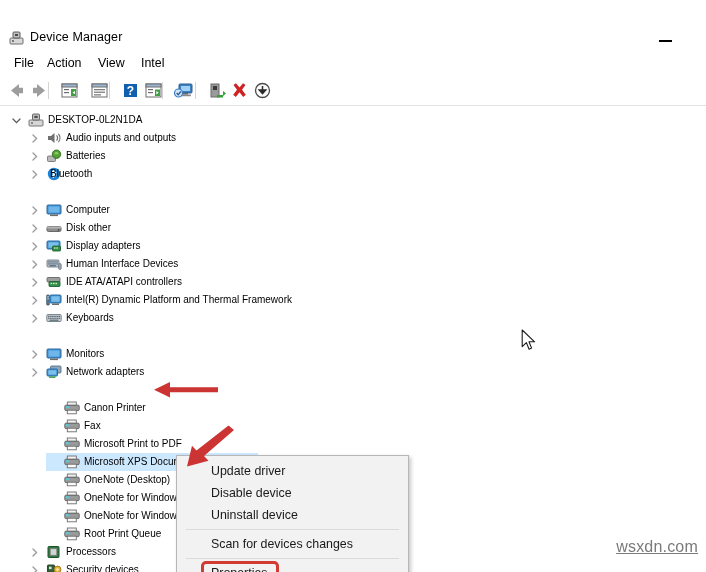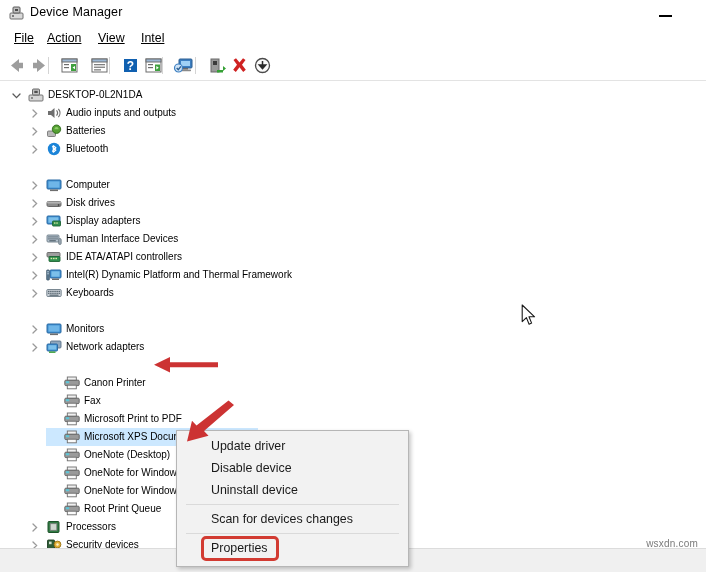--- a/index.html
+++ b/index.html
@@ -4,21 +4,21 @@
 <style>
   html,body{margin:0;padding:0;}
   body{
     width:706px;height:572px;
     background:#ffffff;
     font-family:"Liberation Sans","DejaVu Sans",sans-serif;
     font-size:12px;color:#000;
     overflow:hidden;position:relative;
     -webkit-font-smoothing:antialiased;
   }
-  #app{position:absolute;inset:0;background:#fff;}
+  #app{position:absolute;inset:0;background:#fff;margin-top:25px;}
 
   
   .titlebar{
     position:absolute;left:0;top:0;width:706px;height:26px;
     background:#ffffff;
   }
   .title-icon{
     position:absolute;left:9px;top:6px;width:15px;height:14px;
   }
   .title-text{
@@ -33,21 +33,21 @@
     position:absolute;left:6px;top:15px;width:13px;height:1.6px;background:#000;display:block;
   }
 
   
   .menubar{
     position:absolute;left:0;top:26px;width:706px;height:25px;
     background:#ffffff;
   }
   .menubar .mi{
     position:absolute;top:4px;height:17px;line-height:17px;
-    font-size:12.4px;padding:0 6px;color:#000;cursor:default;text-decoration:underline;
+    font-size:12.4px;padding:0 6px;color:#000;cursor:default;
   }
 
   
   .toolbar{
     position:absolute;left:0;top:51px;width:706px;height:29px;
     background:#ffffff;border-bottom:1px solid #e3e3e3;
   }
   .tb{position:absolute;top:4px;width:23px;height:21px;cursor:default;}
   .tbsep{position:absolute;top:6px;width:1px;height:17px;background:#d4d4d4;}
 
@@ -102,22 +102,22 @@
     border:3px solid #d23b32;border-radius:5px;
     box-sizing:border-box;pointer-events:none;
   }
 
   
   .arrow{position:absolute;pointer-events:none;}
 
   .cursor{position:absolute;left:521px;top:304px;width:18px;height:24px;pointer-events:none;}
 
   .watermark{
-    position:absolute;right:8px;bottom:23px;
-    font-size:10px;color:#7a7a7a;letter-spacing:.2px;
+    position:absolute;right:8px;bottom:16px;
+    font-size:16px;color:#7a7a7a;letter-spacing:.2px;text-decoration:underline;
   }
 </style>
 </head>
 <body>
 
 <div id="app">
 
   <div class="titlebar">
     <span class="title-icon">
       <svg width="15" height="14" viewBox="0 0 15 14">
@@ -286,21 +286,21 @@
         <svg width="11" height="11" viewBox="0 0 11 11">
             <path d="M4 2 L7.6 5.5 L4 9" stroke="#9a9a9a" stroke-width="1.3" fill="none" stroke-linecap="round"></path>
           </svg>
       </span>
       <span class="ic" style="left:46px">
         <svg width="16" height="14" viewBox="0 0 16 14">
           <circle cx="8" cy="7" r="6.2" fill="#1b84d8"></circle>
           <path d="M6.2 4.3 L9.9 8.1 L7.3 10.2 L7.3 3.6 L9.9 5.8 L6.2 9.5" stroke="#fff" stroke-width="1.2" fill="none" stroke-linejoin="round"></path>
         </svg>
       </span>
-      <span class="lbl" style="left:66px">Bluetooth</span>
+      <span class="lbl" style="left:50px">Bluetooth</span>
     </div>
 
 
     <div class="row" style="top:95px">
       <span class="chev" style="left:29px">
         <svg width="11" height="11" viewBox="0 0 11 11">
             <path d="M4 2 L7.6 5.5 L4 9" stroke="#9a9a9a" stroke-width="1.3" fill="none" stroke-linecap="round"></path>
           </svg>
       </span>
       <span class="ic" style="left:46px">
@@ -319,21 +319,21 @@
             <path d="M4 2 L7.6 5.5 L4 9" stroke="#9a9a9a" stroke-width="1.3" fill="none" stroke-linecap="round"></path>
           </svg>
       </span>
       <span class="ic" style="left:46px">
         <svg width="16" height="14" viewBox="0 0 16 14">
           <rect x="1" y="5.5" width="14" height="5" rx="1.4" fill="#8d8d8d" stroke="#5f5f5f" stroke-width=".9"></rect>
           <rect x="1" y="5.5" width="14" height="2" rx="1" fill="#b4b4b4"></rect>
           <circle cx="12.6" cy="9" r=".9" fill="#4a4a4a"></circle>
         </svg>
       </span>
-      <span class="lbl" style="left:66px">Disk drives</span>
+      <span class="lbl" style="left:66px">Disk other</span>
     </div>
 
     <div class="row" style="top:149px">
       <span class="chev" style="left:29px">
         <svg width="11" height="11" viewBox="0 0 11 11">
             <path d="M4 2 L7.6 5.5 L4 9" stroke="#9a9a9a" stroke-width="1.3" fill="none" stroke-linecap="round"></path>
           </svg>
       </span>
       <span class="ic" style="left:46px">
         <svg width="16" height="14" viewBox="0 0 16 14">

